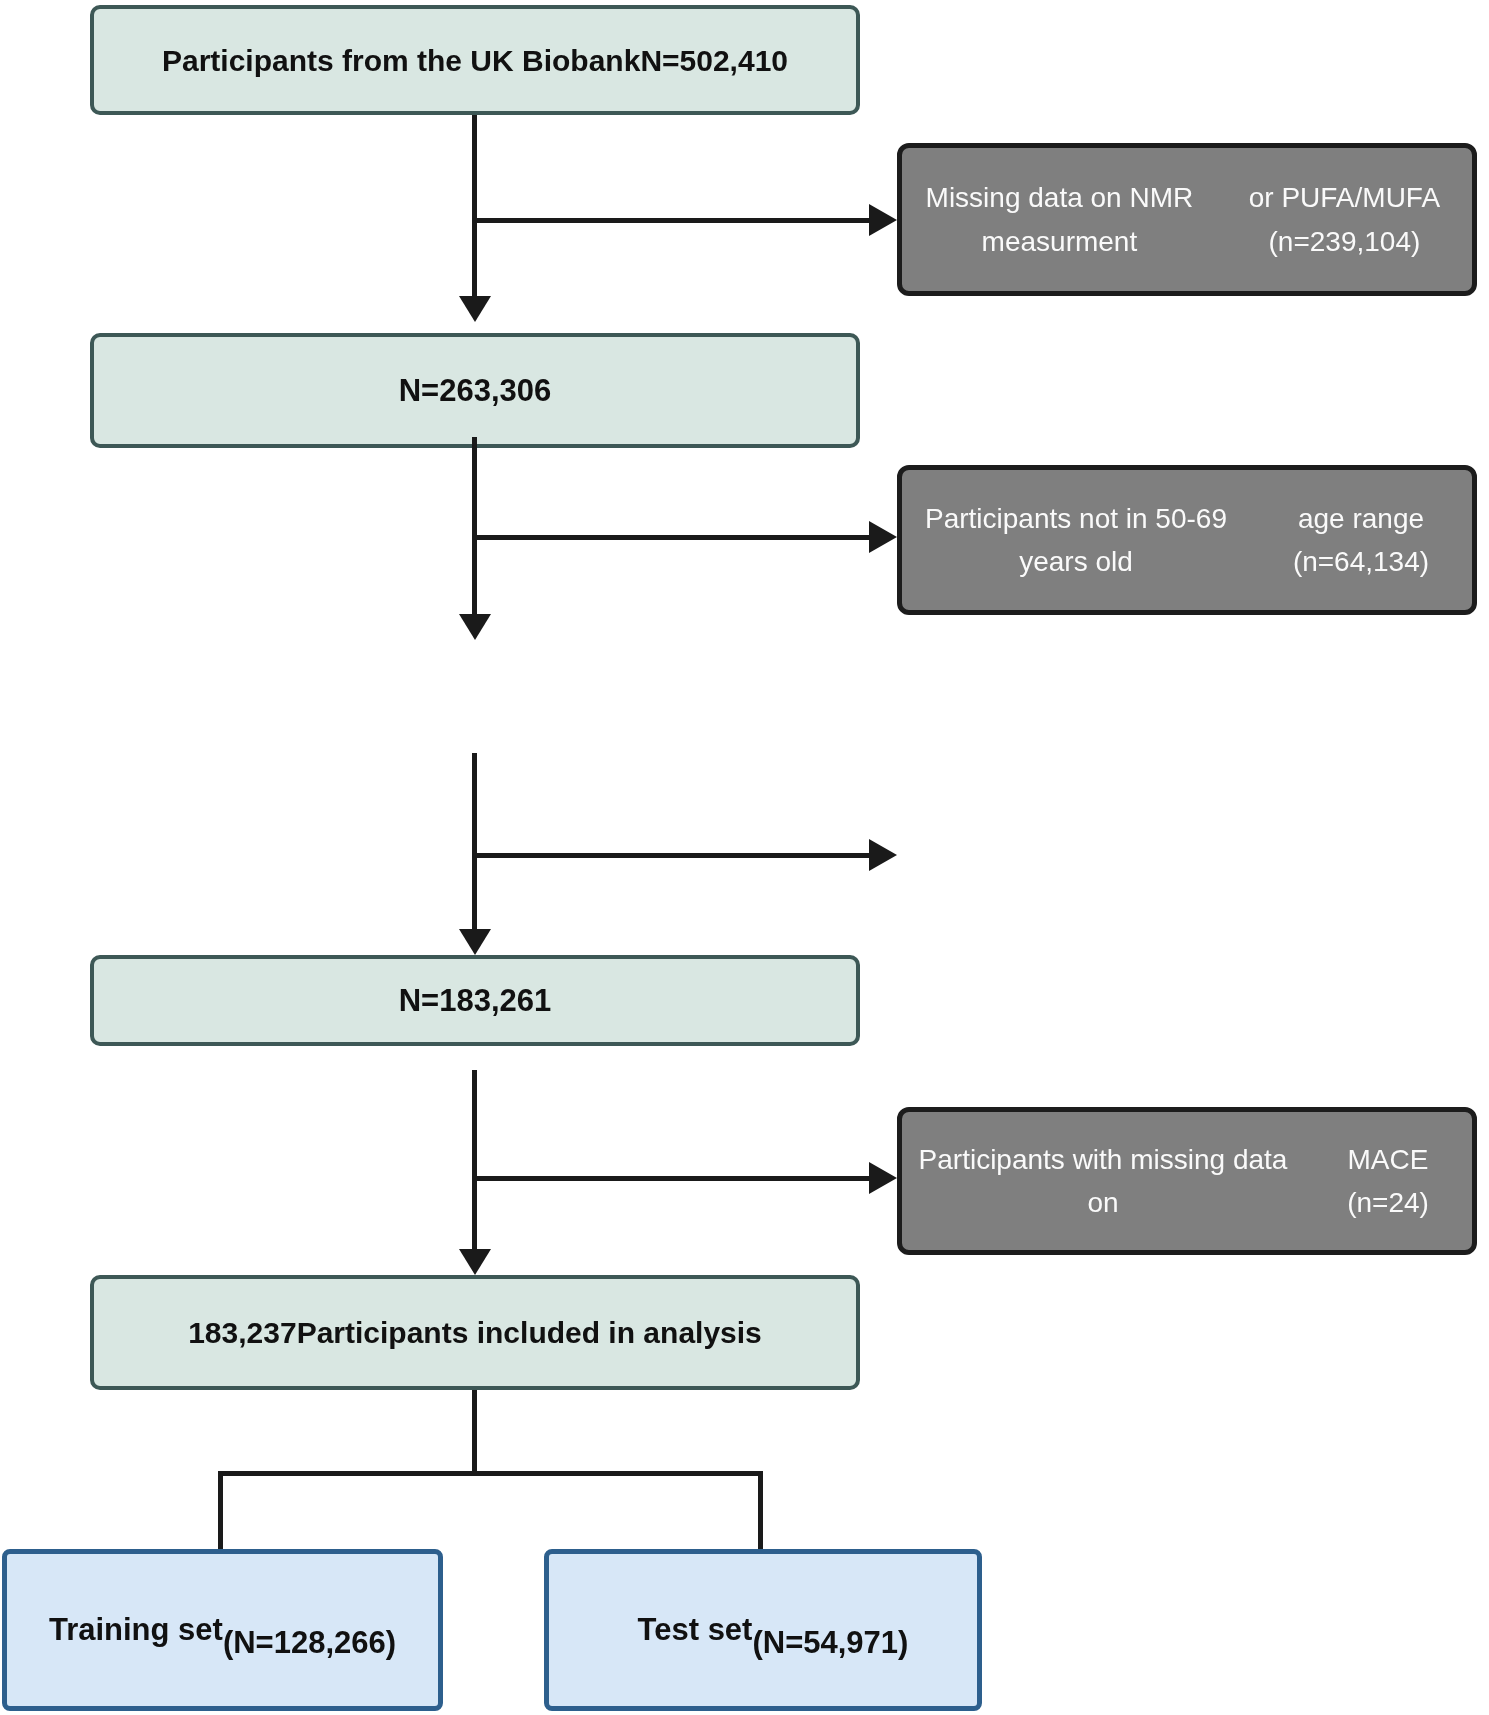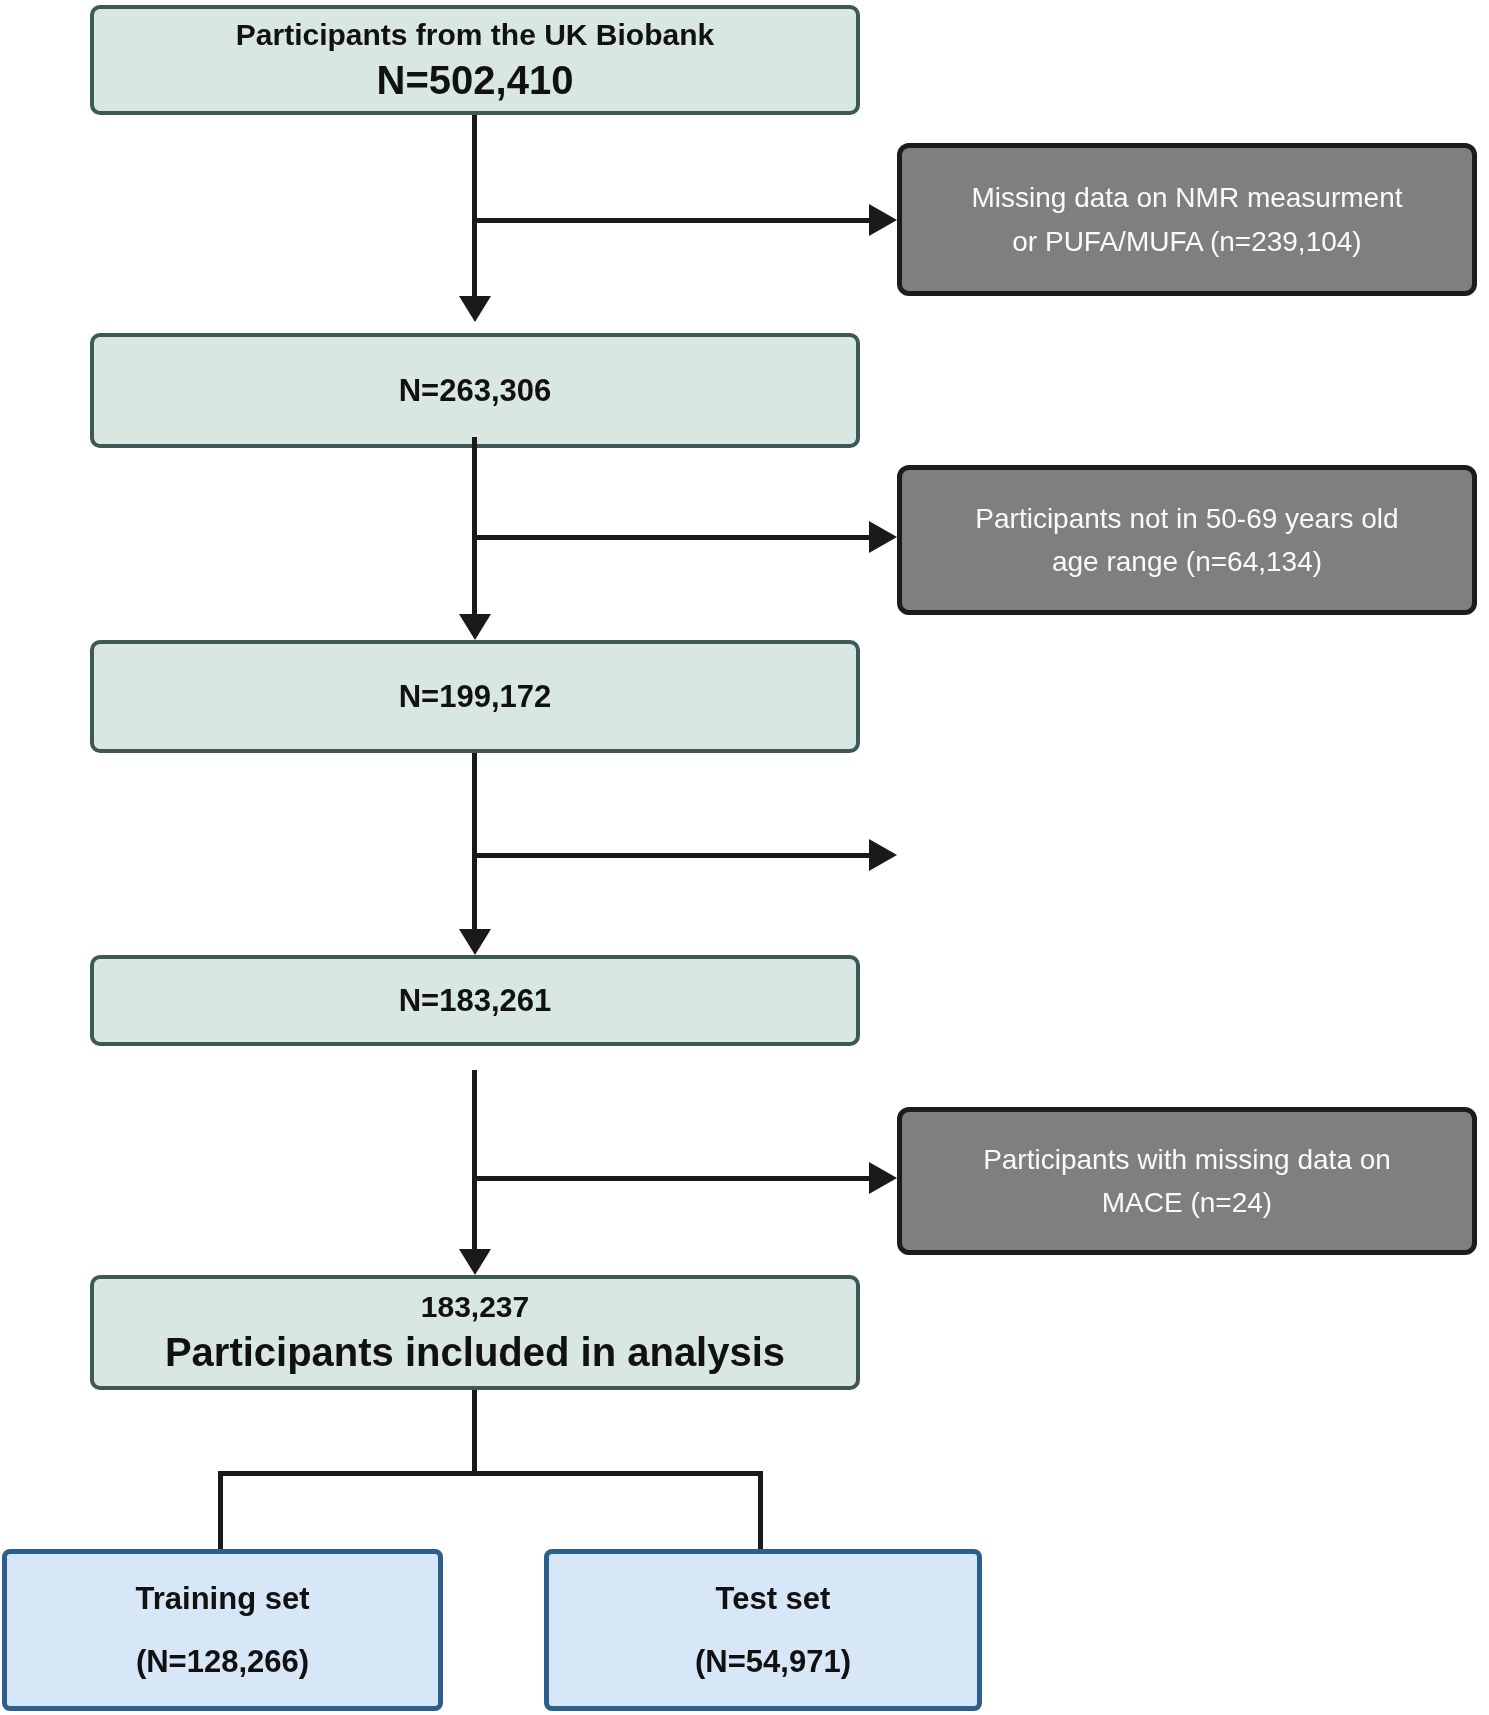--- a/index.html
+++ b/index.html
@@ -6,33 +6,33 @@
   #stage{
     position:relative;
     width:1489px;height:1715px;
     background:#ffffff;
     font-family:"Liberation Sans", sans-serif;
     overflow:hidden;
   }
   .box{
     position:absolute;
     box-sizing:border-box;
-    display:flex;flex-direction:column;
+    display:flex;flex-direction:row;
     align-items:center;justify-content:center;
     text-align:center;
   }
   .box-mint{
     background:var(--mint-fill);
     border:4px solid var(--mint-border);
     border-radius:10px;
     color:var(--text);
     font-weight:bold;
   }
   .box-mint .l1{font-size:30px;line-height:1.3;}
-  .box-mint .l2{font-size:40px;line-height:1.3;}
+  .box-mint .l2{font-size:30px;line-height:1.3;}
   .box-mint .single{font-size:31px;}
   .box-gray{
     background:var(--gray-fill);
     border:5px solid var(--gray-border);
     border-radius:12px;
     color:var(--gray-text);
     font-weight:400;
   }
   .box-gray .l1,.box-gray .l2{font-size:28px;line-height:1.55;}
   .box-blue{
@@ -66,23 +66,20 @@
 
   <div class="box box-mint" style="left:90px;top:5px;width:770px;height:110px;">
     <div class="l1">Participants from the UK Biobank</div>
     <div class="l2">N=502,410</div>
   </div>
 
   <div class="box box-mint" style="left:90px;top:322px;width:770px;height:115px;margin-top:11px;">
     <div class="single">N=263,306</div>
   </div>
 
-  <div class="box box-mint" style="left:90px;top:640px;width:770px;height:113px;">
-    <div class="single">N=199,172</div>
-  </div>
 
   <div class="box box-mint" style="left:90px;top:955px;width:770px;height:91px;">
     <div class="single">N=183,261</div>
   </div>
 
   <div class="box box-mint" style="left:90px;top:1275px;width:770px;height:115px;">
     <div class="l1">183,237</div>
     <div class="l2">Participants included in analysis</div>
   </div>
 

